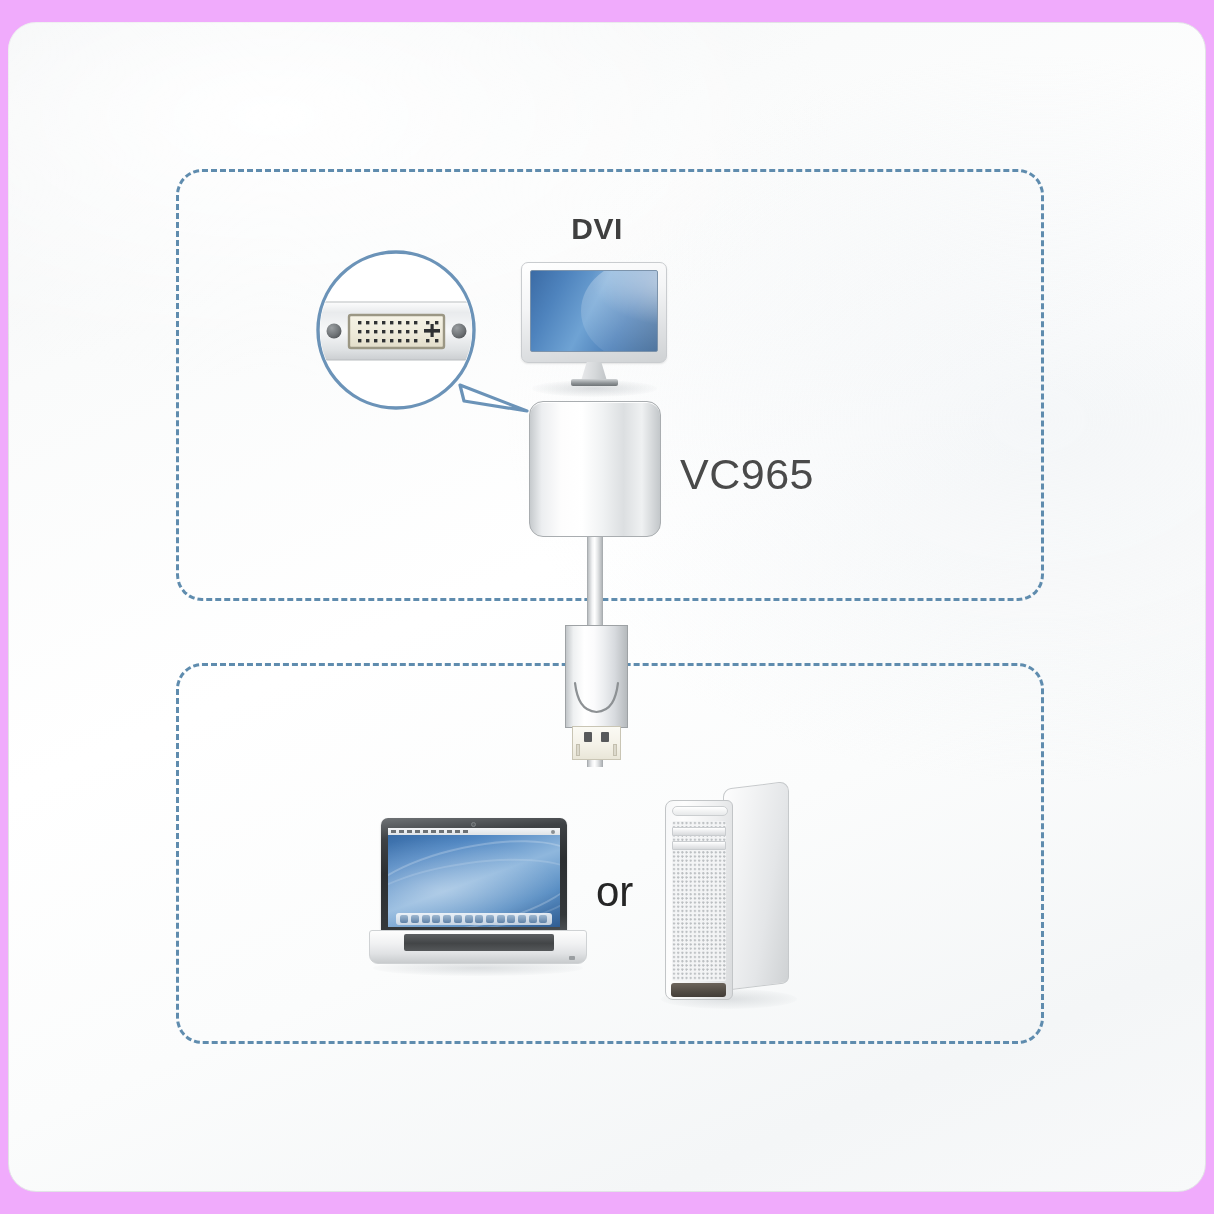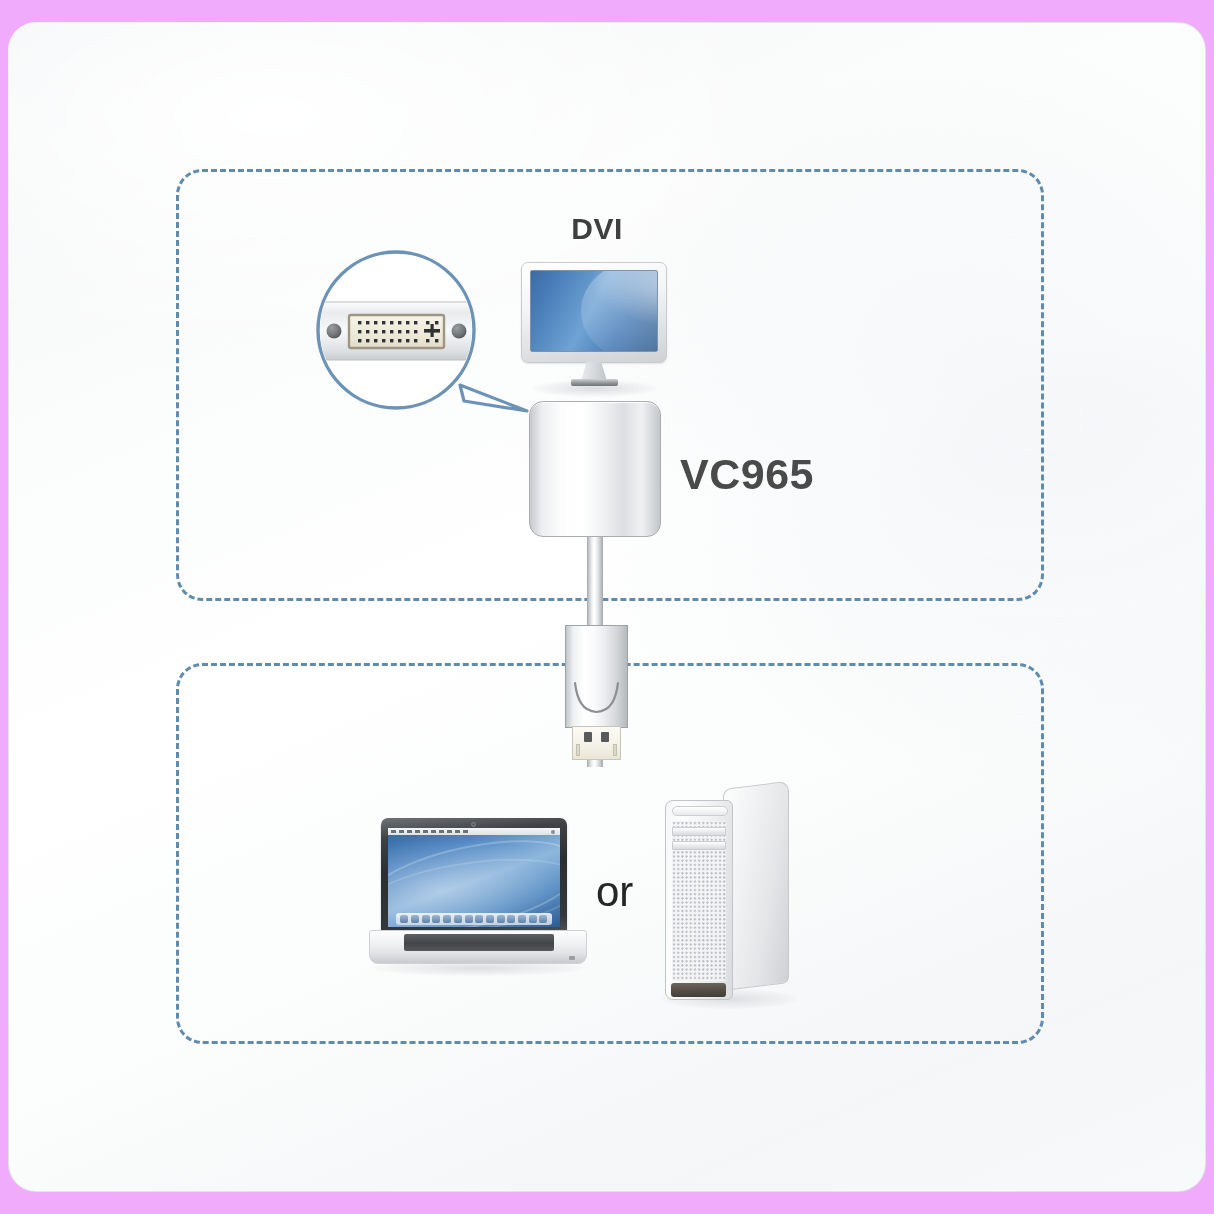--- a/index.html
+++ b/index.html
@@ -81,21 +81,21 @@
   }
 
   
   #vc965-label {
     position: absolute;
     left: 680px;
     top: 450px;
     font-size: 43px;
     color: #4a4a4a;
     letter-spacing: 0.5px;
-    font-weight: 700;
+    font-weight: 400;
   }
 
   
   #or-label {
     position: absolute;
     left: 596px;
     top: 868px;
     font-size: 42px;
     color: #262626;
     font-weight: 400;

